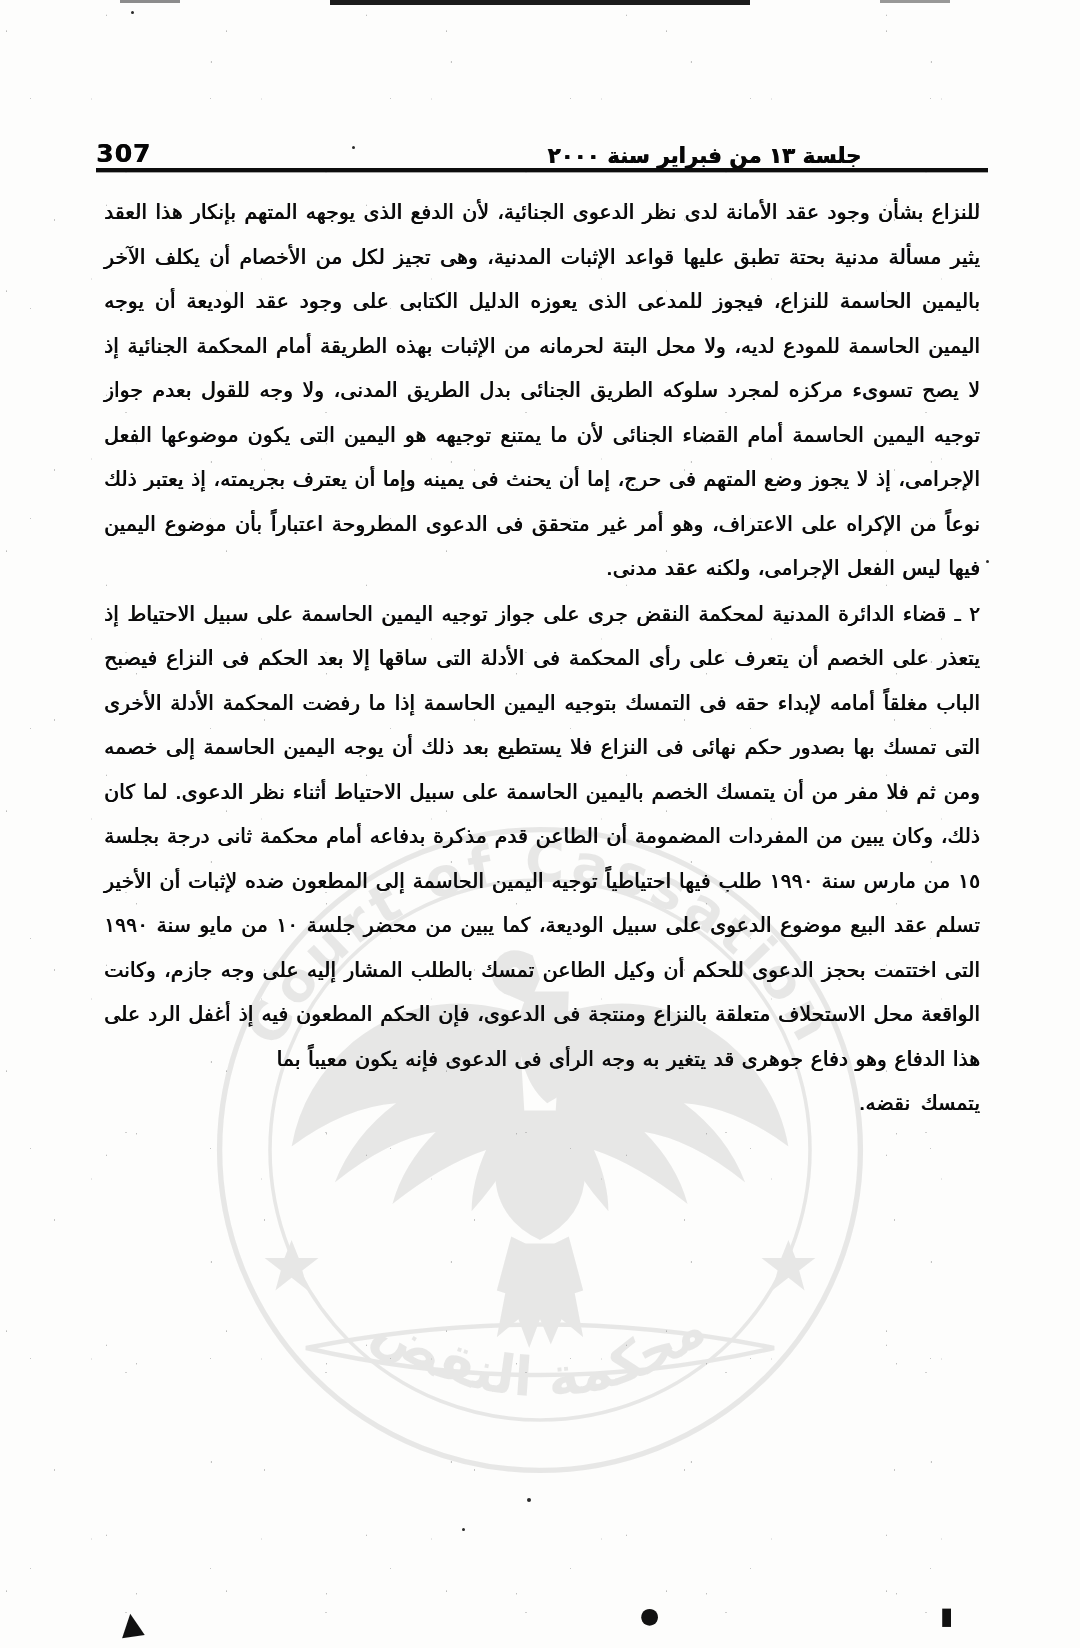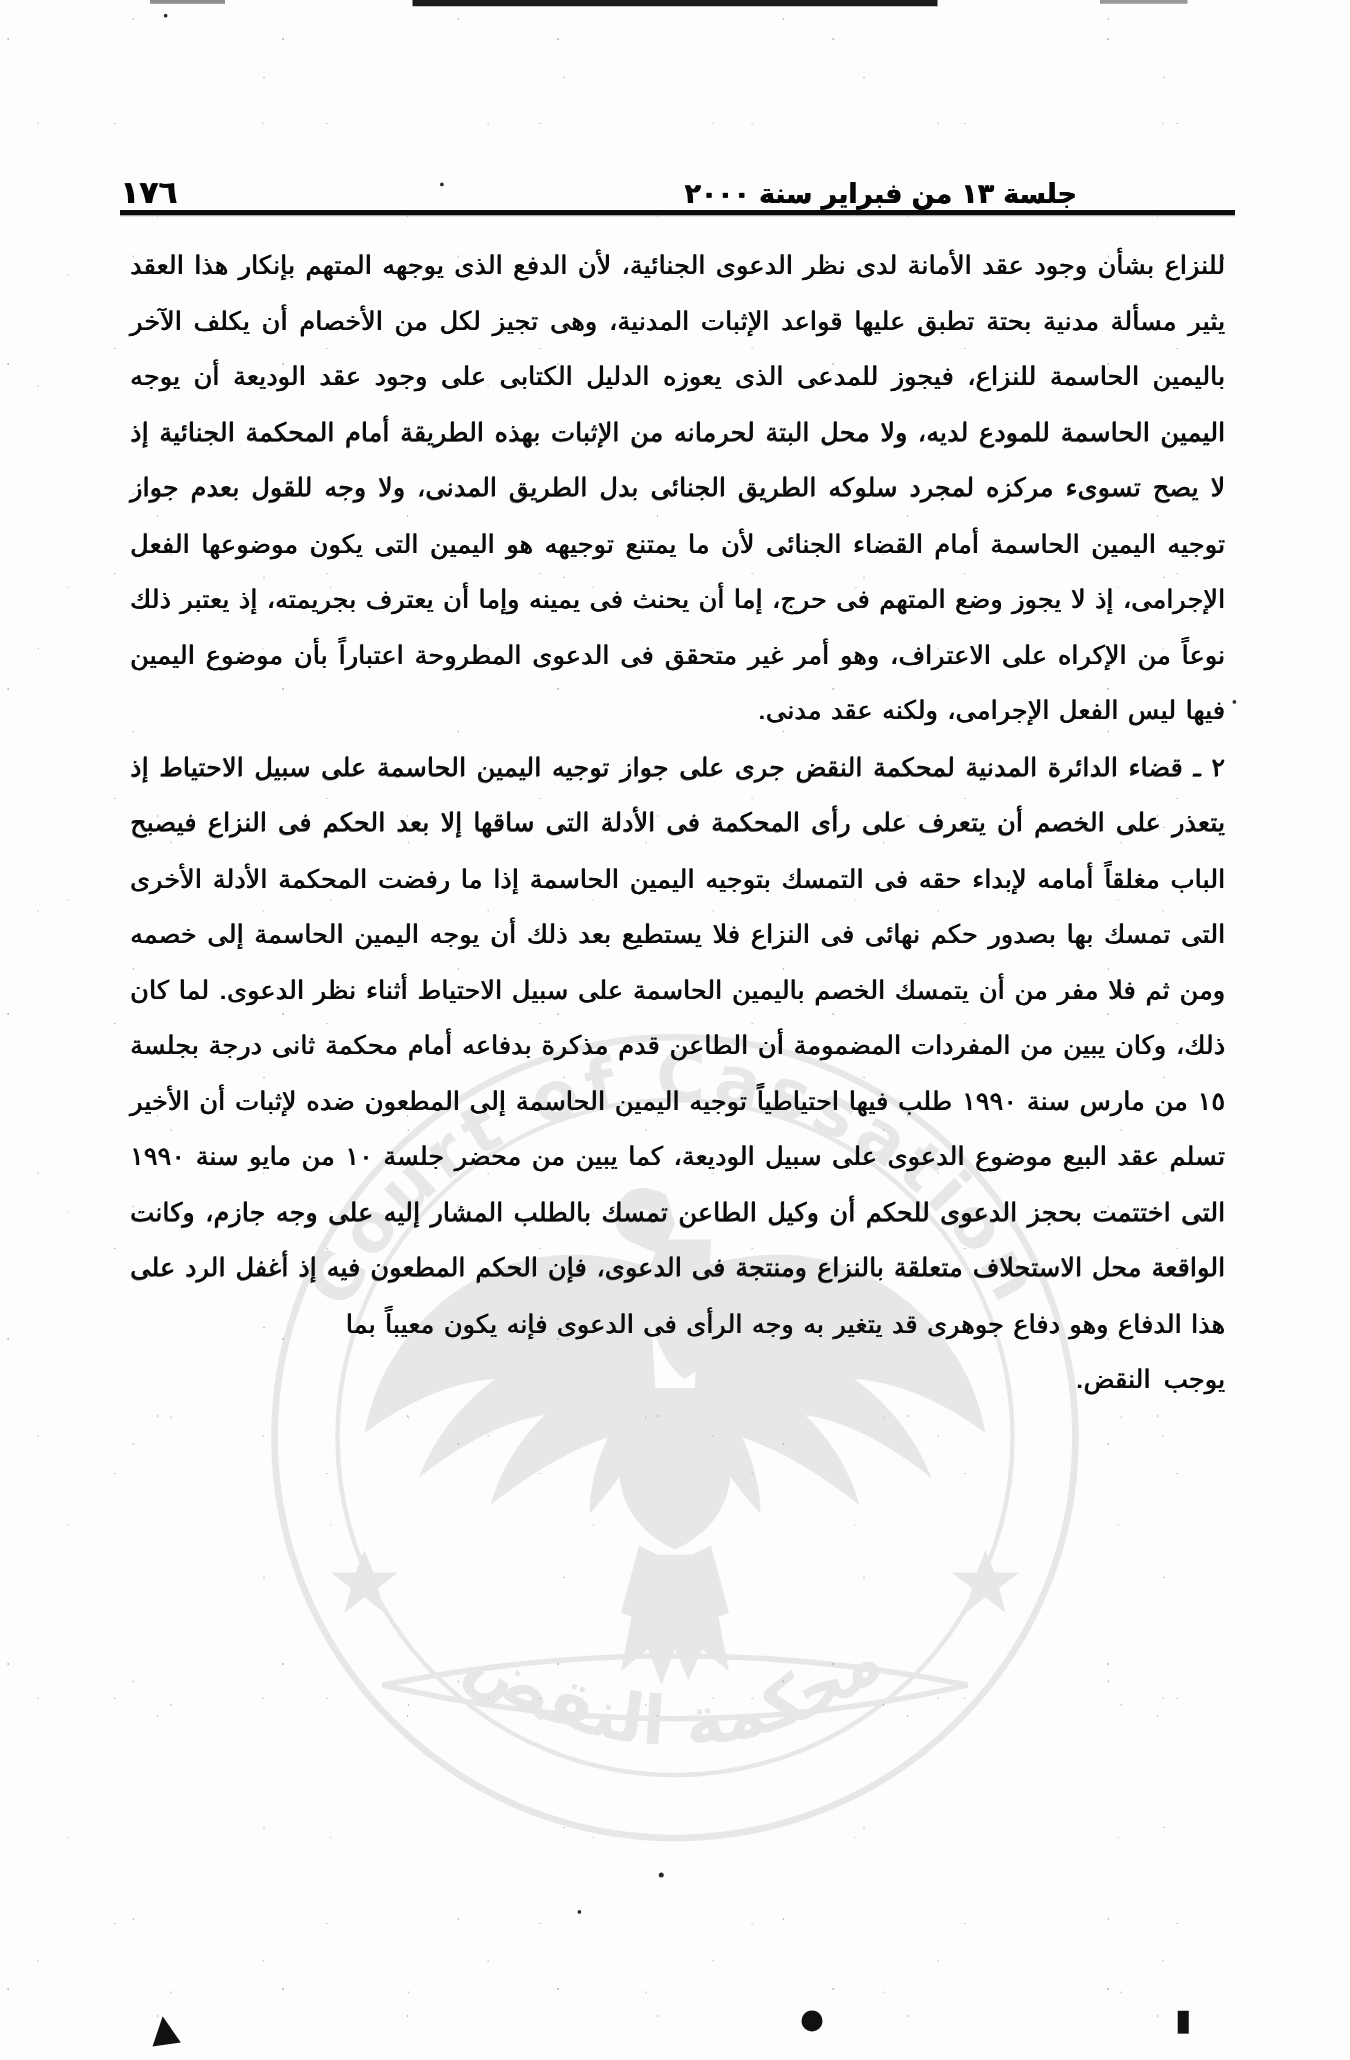--- a/index.html
+++ b/index.html
@@ -204,31 +204,31 @@
 
       <g fill="#111">
         <polygon points="62,250 66,260 77,260 68,267 71,278 62,271 53,278 56,267 47,260 58,260"></polygon>
         <polygon points="338,250 342,260 353,260 344,267 347,278 338,271 329,278 332,267 323,260 334,260"></polygon>
       </g>
     </svg>
   </div>
 
   <div class="header">
     <div class="header-title">جلسة ١٣ من فبراير سنة ٢٠٠٠</div>
-    <div class="page-number">١٧٦</div>
+    <div class="page-number">307</div>
   </div>
   <div class="header-rule"></div>
 
   <div class="body">
 
     <p class="para p1">للنزاع بشأن وجود عقد الأمانة لدى نظر الدعوى الجنائية، لأن الدفع الذى يوجهه المتهم بإنكار هذا العقد يثير مسألة مدنية بحتة تطبق عليها قواعد الإثبات المدنية، وهى تجيز لكل من الأخصام أن يكلف الآخر باليمين الحاسمة للنزاع، فيجوز للمدعى الذى يعوزه الدليل الكتابى على وجود عقد الوديعة أن يوجه اليمين الحاسمة للمودع لديه، ولا محل البتة لحرمانه من الإثبات بهذه الطريقة أمام المحكمة الجنائية إذ لا يصح تسوىء مركزه لمجرد سلوكه الطريق الجنائى بدل الطريق المدنى، ولا وجه للقول بعدم جواز  توجيه اليمين الحاسمة أمام القضاء الجنائى لأن ما يمتنع توجيهه هو اليمين التى يكون موضوعها الفعل الإجرامى، إذ لا يجوز وضع المتهم فى حرج، إما أن يحنث فى يمينه وإما أن يعترف بجريمته، إذ يعتبر ذلك نوعاً من الإكراه على الاعتراف، وهو أمر غير متحقق فى الدعوى المطروحة اعتباراً بأن موضوع اليمين فيها ليس الفعل الإجرامى، ولكنه عقد مدنى.</p>
 
     <p class="para p2">
       <span>٢ ـ قضاء الدائرة المدنية لمحكمة النقض جرى على جواز توجيه اليمين الحاسمة على سبيل الاحتياط إذ يتعذر على الخصم أن يتعرف على رأى المحكمة فى الأدلة التى ساقها إلا بعد الحكم فى النزاع فيصبح الباب مغلقاً أمامه لإبداء حقه فى التمسك بتوجيه اليمين الحاسمة إذا ما رفضت المحكمة الأدلة الأخرى التى تمسك بها بصدور حكم نهائى فى النزاع فلا يستطيع بعد ذلك أن يوجه اليمين الحاسمة إلى خصمه ومن ثم فلا مفر من أن يتمسك الخصم باليمين الحاسمة على سبيل الاحتياط أثناء نظر الدعوى. لما كان ذلك، وكان يبين من المفردات المضمومة أن الطاعن قدم مذكرة بدفاعه أمام محكمة ثانى درجة بجلسة ١٥ من مارس سنة ١٩٩٠ طلب فيها احتياطياً توجيه اليمين الحاسمة إلى المطعون ضده لإثبات أن الأخير تسلم عقد البيع موضوع الدعوى على سبيل  الوديعة، كما يبين من محضر جلسة ١٠ من مايو سنة ١٩٩٠ التى اختتمت بحجز  الدعوى للحكم أن وكيل الطاعن تمسك بالطلب المشار إليه على وجه جازم، وكانت الواقعة محل الاستحلاف متعلقة بالنزاع ومنتجة فى الدعوى، فإن الحكم المطعون فيه إذ أغفل الرد على هذا الدفاع وهو دفاع جوهرى قد يتغير به وجه الرأى فى الدعوى فإنه يكون معيباً بما</span>
-      <span class="tail">يوجب  النقض.</span>
+      <span class="tail">يتمسك  نقضه.</span>
     </p>
 
   </div>
 
   <div class="bottom-mark bm-left">▲</div>
   <div class="bottom-mark bm-center">●</div>
   <div class="bottom-mark bm-right">▮</div>
 
   <div class="speck" style="left:131px;  top:11px;  width:3px; height:3px;"></div>
   <div class="speck" style="left:527px;  top:1498px;width:4px; height:4px;"></div>

